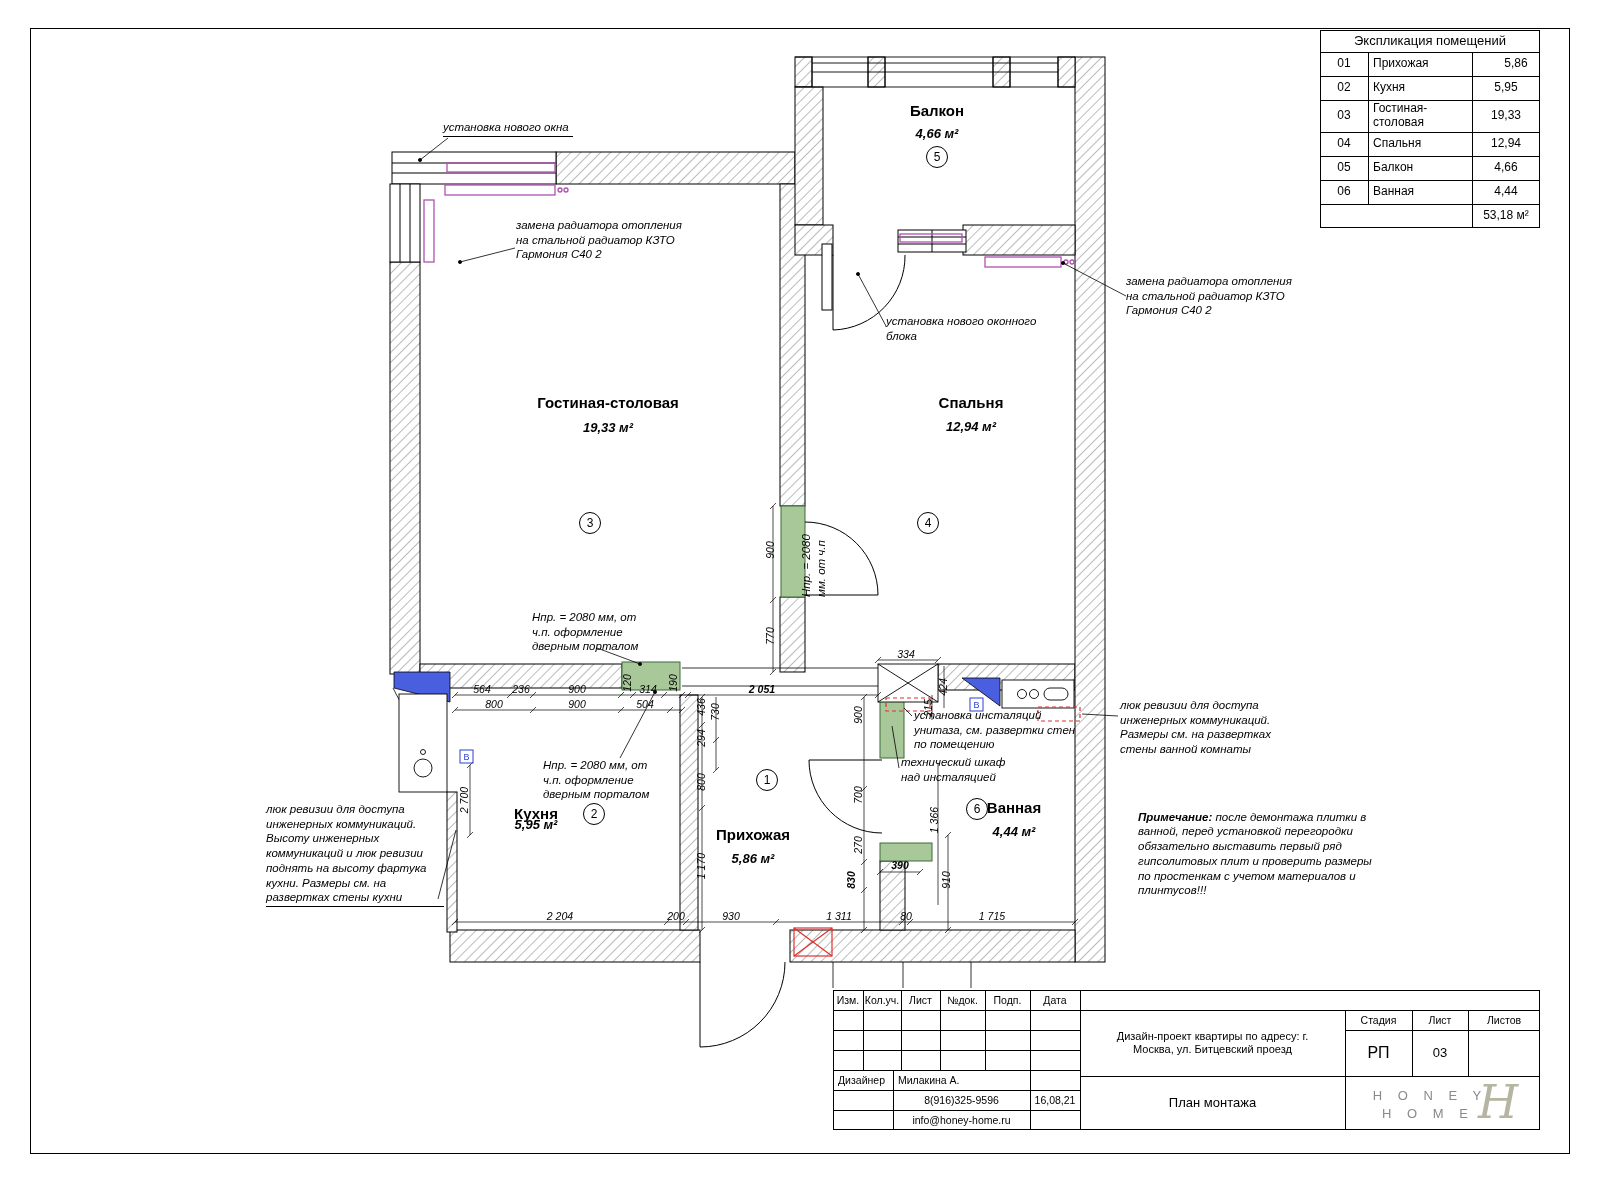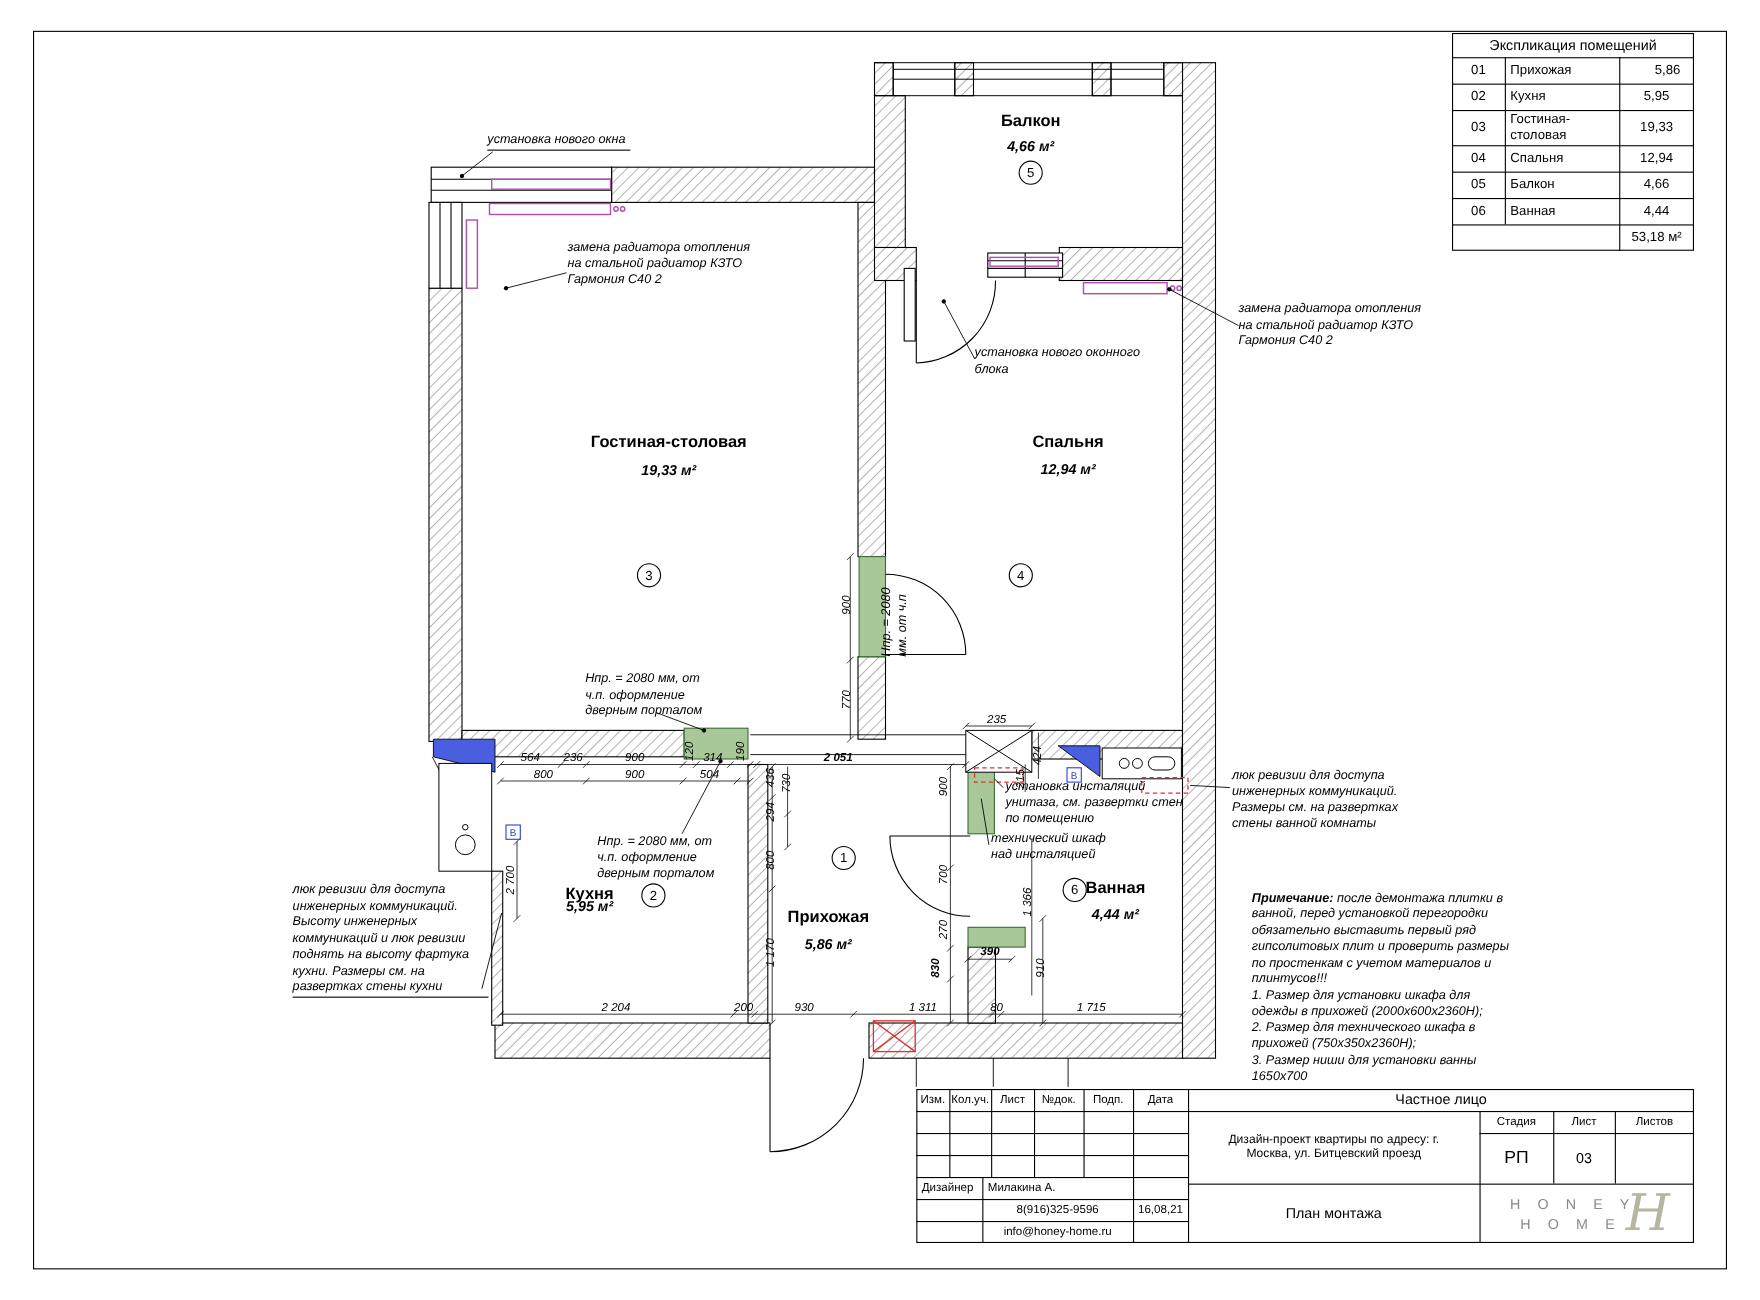--- a/index.html
+++ b/index.html
@@ -302,23 +302,20 @@
 стены ванной комнаты</div>
   <div class="ann shelf" style="left:266px;top:802px;width:178px">люк ревизии для доступа
 инженерных коммуникаций.
 Высоту инженерных
 коммуникаций и люк ревизии
 поднять на высоту фартука
 кухни. Размеры см. на
 развертках стены кухни</div>
   <div class="ann" style="left:1138px;top:795px;width:237px">
     <span class="note-h">Примечание:</span><span> после демонтажа плитки в ванной, перед установкой перегородки обязательно выставить первый ряд гипсолитовых плит и проверить размеры по простенкам с учетом материалов и плинтусов!!!</span>
-    <div>1. Размер для установки шкафа для одежды в прихожей (2000х600х2360Н);
-2. Размер для технического шкафа в прихожей (750х350х2360Н);
-3. Размер ниши для установки ванны 1650х700</div>
   </div>
 
   <div class="dim" style="left:482px;top:689px">564</div>
   <div class="dim" style="left:521px;top:689px">236</div>
   <div class="dim" style="left:577px;top:689px">900</div>
   <div class="dimv" style="left:627px;top:683px">120</div>
   <div class="dim" style="left:648px;top:689px">314</div>
   <div class="dimv" style="left:673px;top:683px">190</div>
   <div class="dim" style="left:494px;top:704px">800</div>
   <div class="dim" style="left:577px;top:704px">900</div>
@@ -332,21 +329,21 @@
   <div class="dimv" style="left:770px;top:550px">900</div>
   <div class="dimv" style="left:770px;top:636px">770</div>
   <div class="dimv" style="left:464px;top:800px">2 700</div>
   <div class="dimv" style="left:858px;top:715px">900</div>
   <div class="dimv" style="left:858px;top:795px">700</div>
   <div class="dimv" style="left:858px;top:845px">270</div>
   <div class="dimv b" style="left:851px;top:880px">830</div>
   <div class="dim b" style="left:900px;top:865px">390</div>
   <div class="dimv" style="left:946px;top:880px">910</div>
   <div class="dimv" style="left:934px;top:820px">1 366</div>
-  <div class="dim" style="left:906px;top:654px">235</div>
+  <div class="dim" style="left:906px;top:654px">334</div>
   <div class="dimv" style="left:943px;top:687px">424</div>
   <div class="dimv" style="left:928px;top:708px">215</div>
   <div class="dim" style="left:560px;top:916px">2 204</div>
   <div class="dim" style="left:676px;top:916px">200</div>
   <div class="dim" style="left:731px;top:916px">930</div>
   <div class="dim" style="left:839px;top:916px">1 311</div>
   <div class="dim" style="left:906px;top:916px">80</div>
   <div class="dim" style="left:992px;top:916px">1 715</div>
 
   <div class="box" style="left:1320px;top:30px;width:220px;height:198px"></div>
@@ -416,21 +413,20 @@
   <div class="cell small" style="left:901px;top:990px;width:39px;height:20px">Лист</div>
   <div class="cell small" style="left:940px;top:990px;width:45px;height:20px">№док.</div>
   <div class="cell small" style="left:985px;top:990px;width:45px;height:20px">Подп.</div>
   <div class="cell small" style="left:1030px;top:990px;width:50px;height:20px">Дата</div>
   <div class="cell small left" style="left:833px;top:1070px;width:60px;height:20px">Дизайнер</div>
   <div class="cell small left" style="left:893px;top:1070px;width:137px;height:20px">Милакина А.</div>
   <div class="cell small" style="left:893px;top:1090px;width:137px;height:20px">8(916)325-9596</div>
   <div class="cell small" style="left:1030px;top:1090px;width:50px;height:20px">16,08,21</div>
   <div class="cell small" style="left:893px;top:1110px;width:137px;height:20px">info@honey-home.ru</div>
 
-  <div class="cell" style="left:1080px;top:990px;width:460px;height:20px;font-size:13px">Частное лицо</div>
   <div class="cell" style="left:1080px;top:1010px;width:265px;height:66px;font-size:11px">Дизайн-проект квартиры по адресу: г.
 Москва, ул. Битцевский проезд</div>
   <div class="cell small" style="left:1345px;top:1010px;width:67px;height:20px">Стадия</div>
   <div class="cell small" style="left:1412px;top:1010px;width:56px;height:20px">Лист</div>
   <div class="cell small" style="left:1468px;top:1010px;width:72px;height:20px">Листов</div>
   <div class="cell" style="left:1345px;top:1030px;width:67px;height:46px;font-size:16px">РП</div>
   <div class="cell" style="left:1412px;top:1030px;width:56px;height:46px;font-size:13px">03</div>
   <div class="cell" style="left:1468px;top:1030px;width:72px;height:46px;font-size:13px"></div>
   <div class="cell" style="left:1080px;top:1076px;width:265px;height:54px;font-size:13px">План монтажа</div>
   <div class="logo-word" style="left:1430px;top:1095px">H O N E Y</div>

